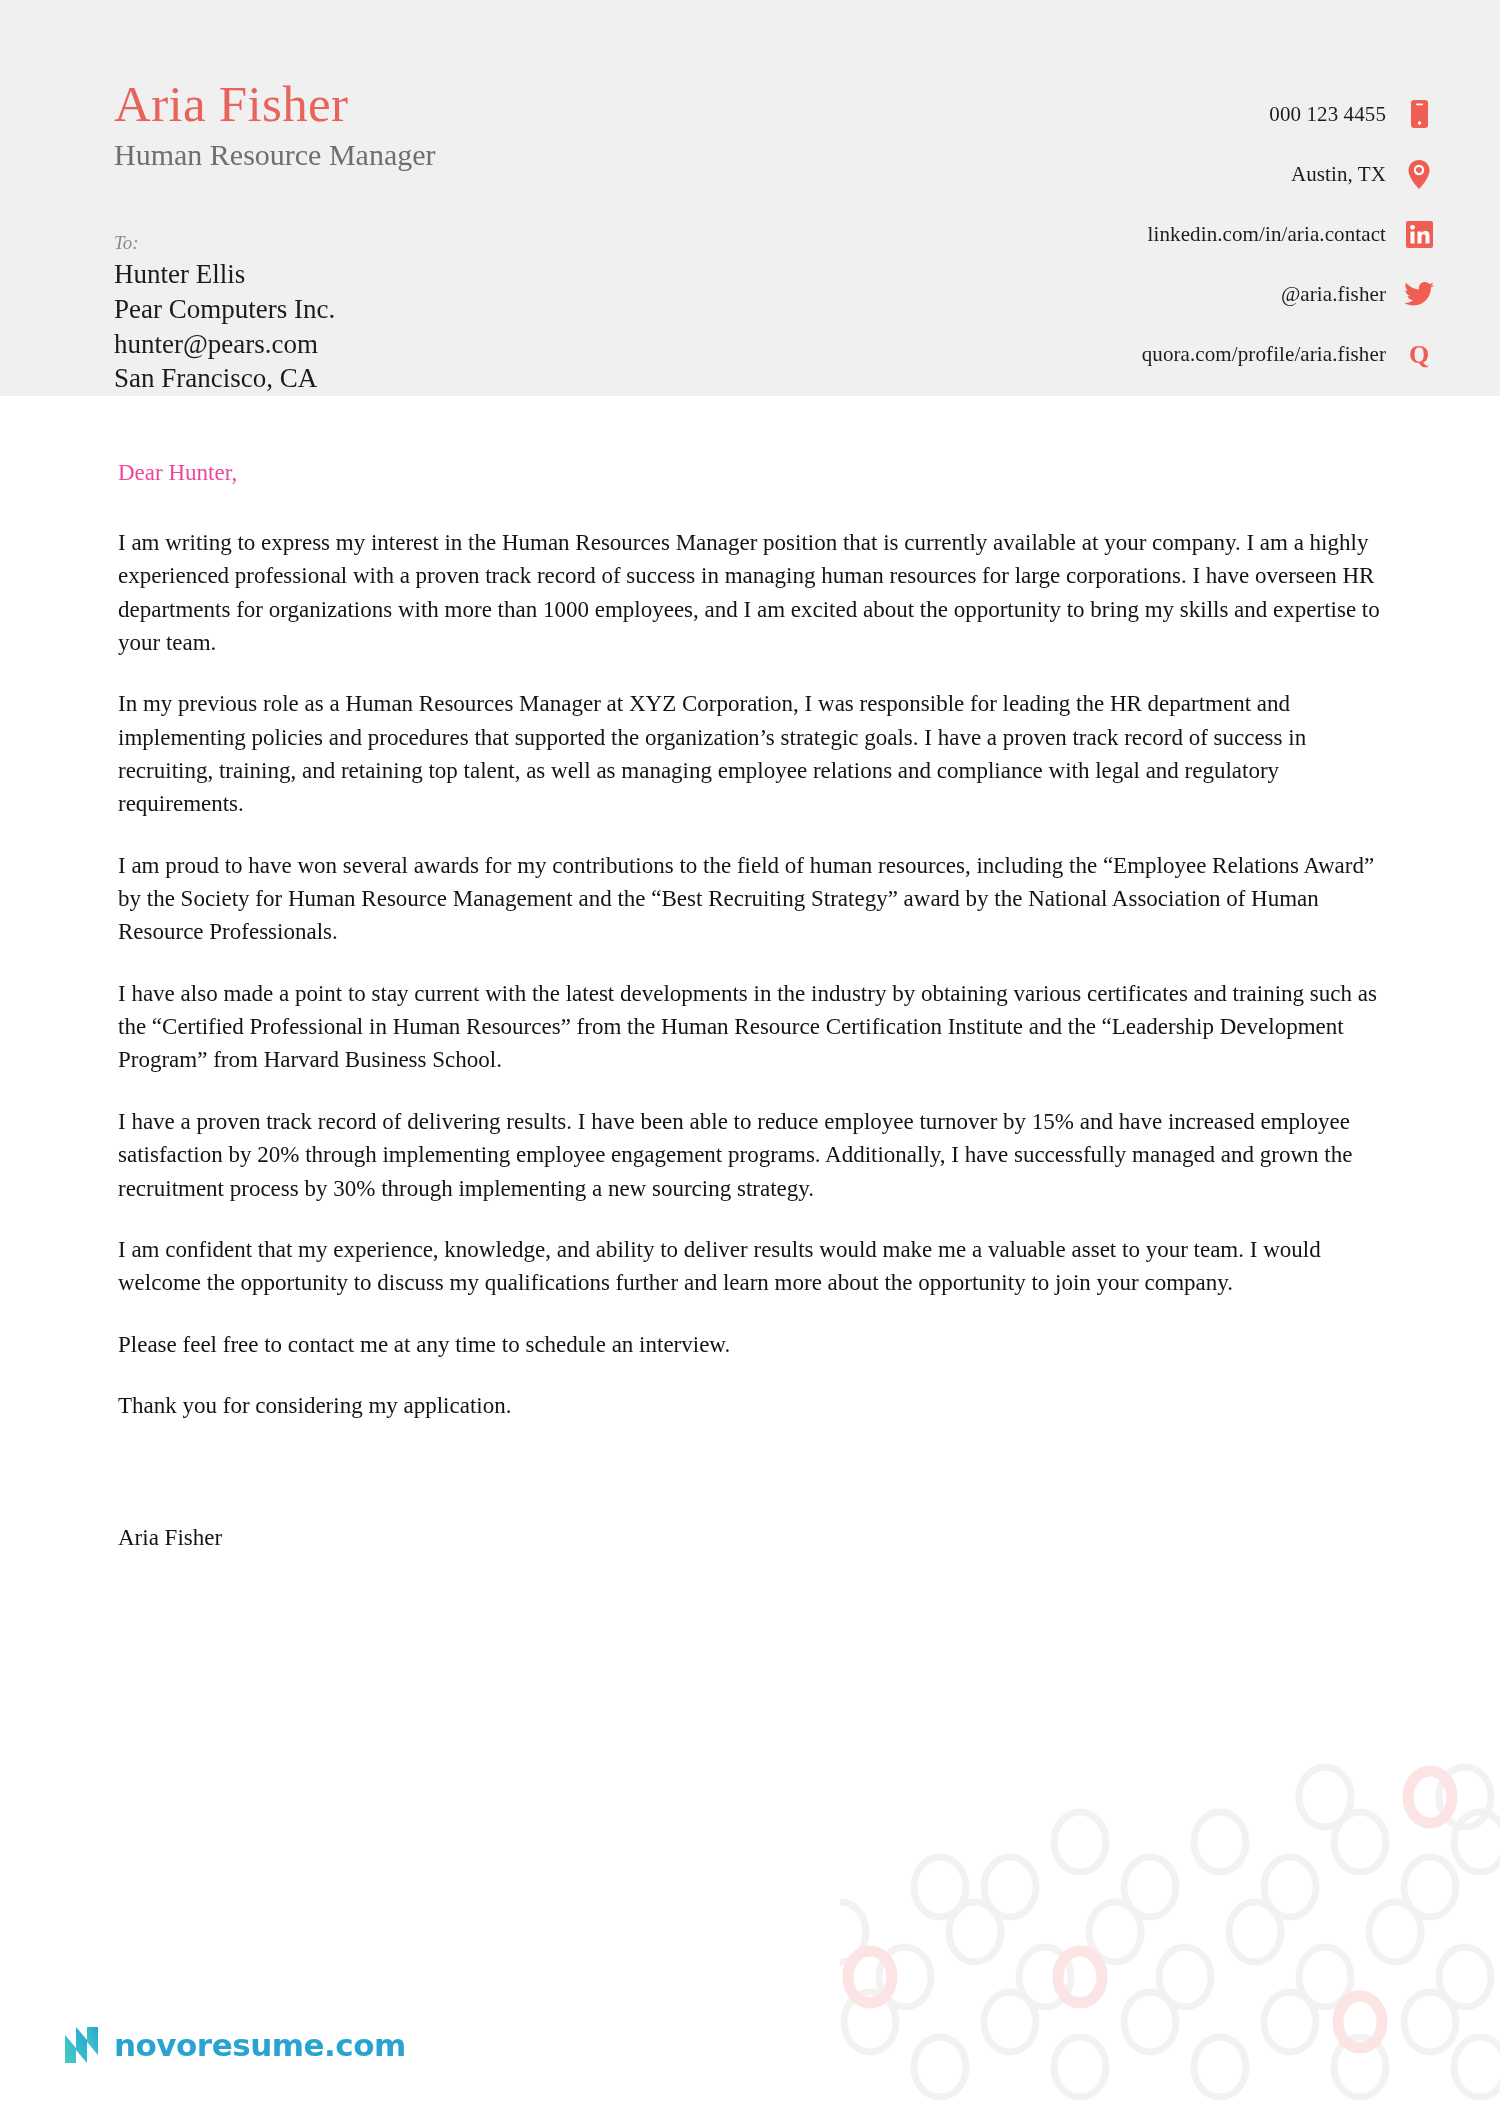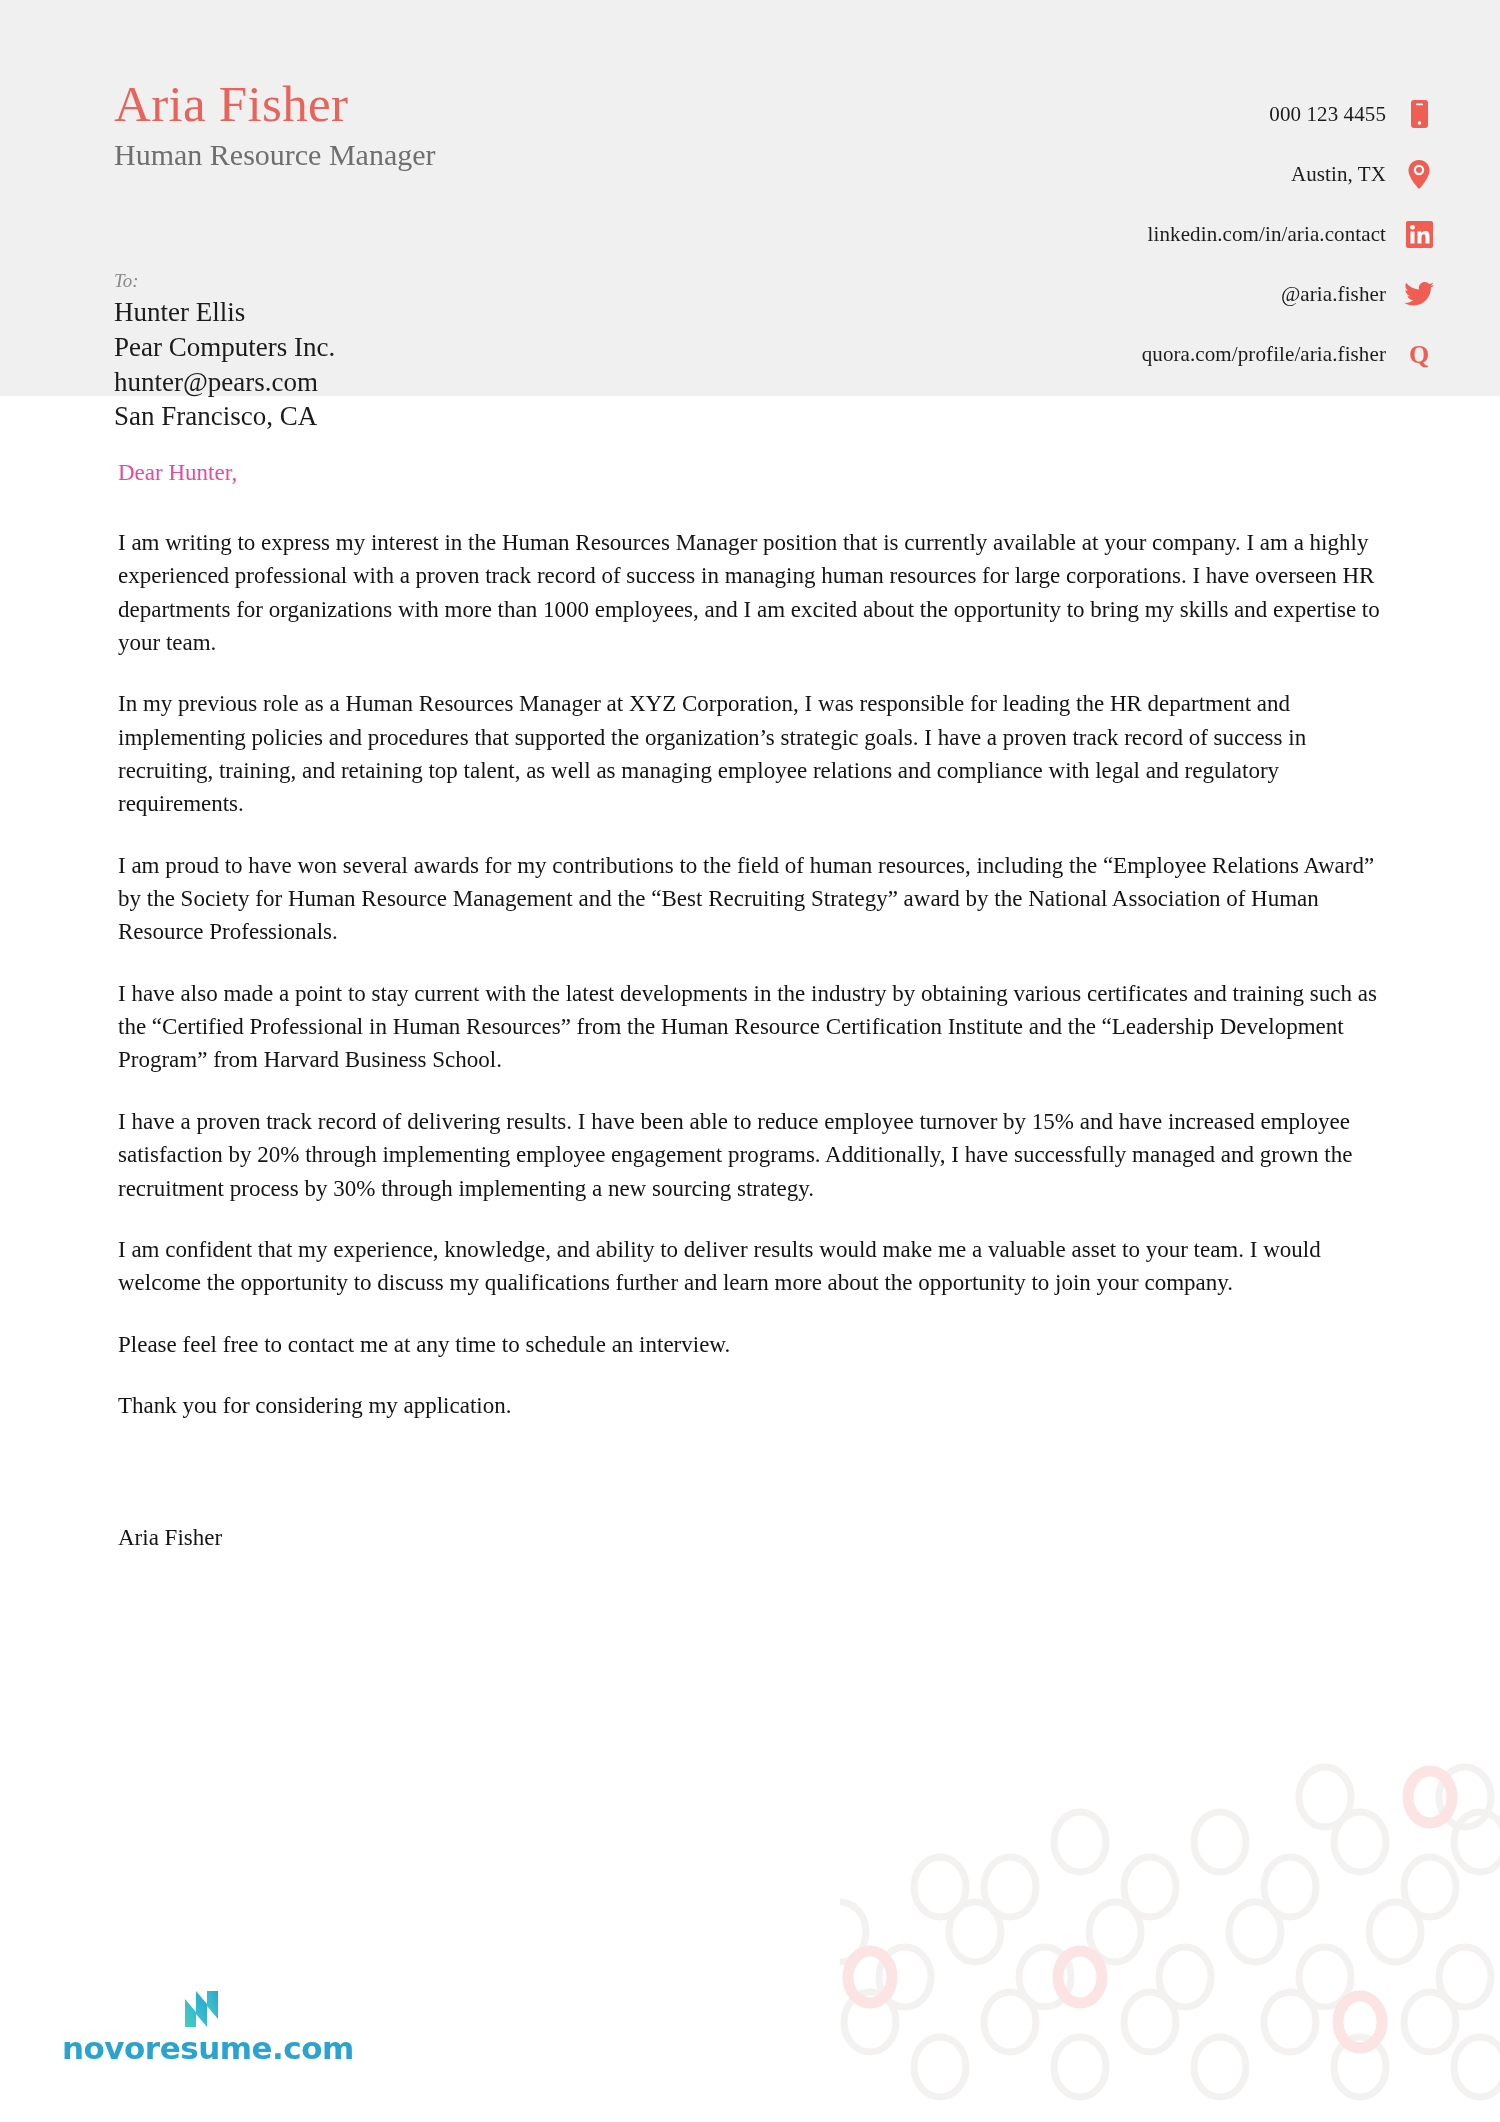--- a/index.html
+++ b/index.html
@@ -78,21 +78,20 @@
     left: 114px;
     top: 232px;
   }
 
   .to-label {
     font-style: italic;
     font-size: 19px;
     color: #8a8a8a;
     margin-bottom: 3px;
     display: block;
-    margin-top: 38px;
   }
 
   .recipient-line {
     font-size: 27px;
     line-height: 1.29;
     color: #1b1b1b;
     display: block;
   }
 
   
@@ -165,21 +164,20 @@
   }
 
   
   .footer {
     position: absolute;
     left: 62px;
     bottom: 56px;
     display: flex;
     align-items: center;
     z-index: 3;
-    flex-direction: column;
   }
 
   .logo-mark {
     width: 42px;
     height: 42px;
     margin-right: 10px;
   }
 
   .logo-text {
     font-family: "DejaVu Sans", "Liberation Sans", sans-serif;

